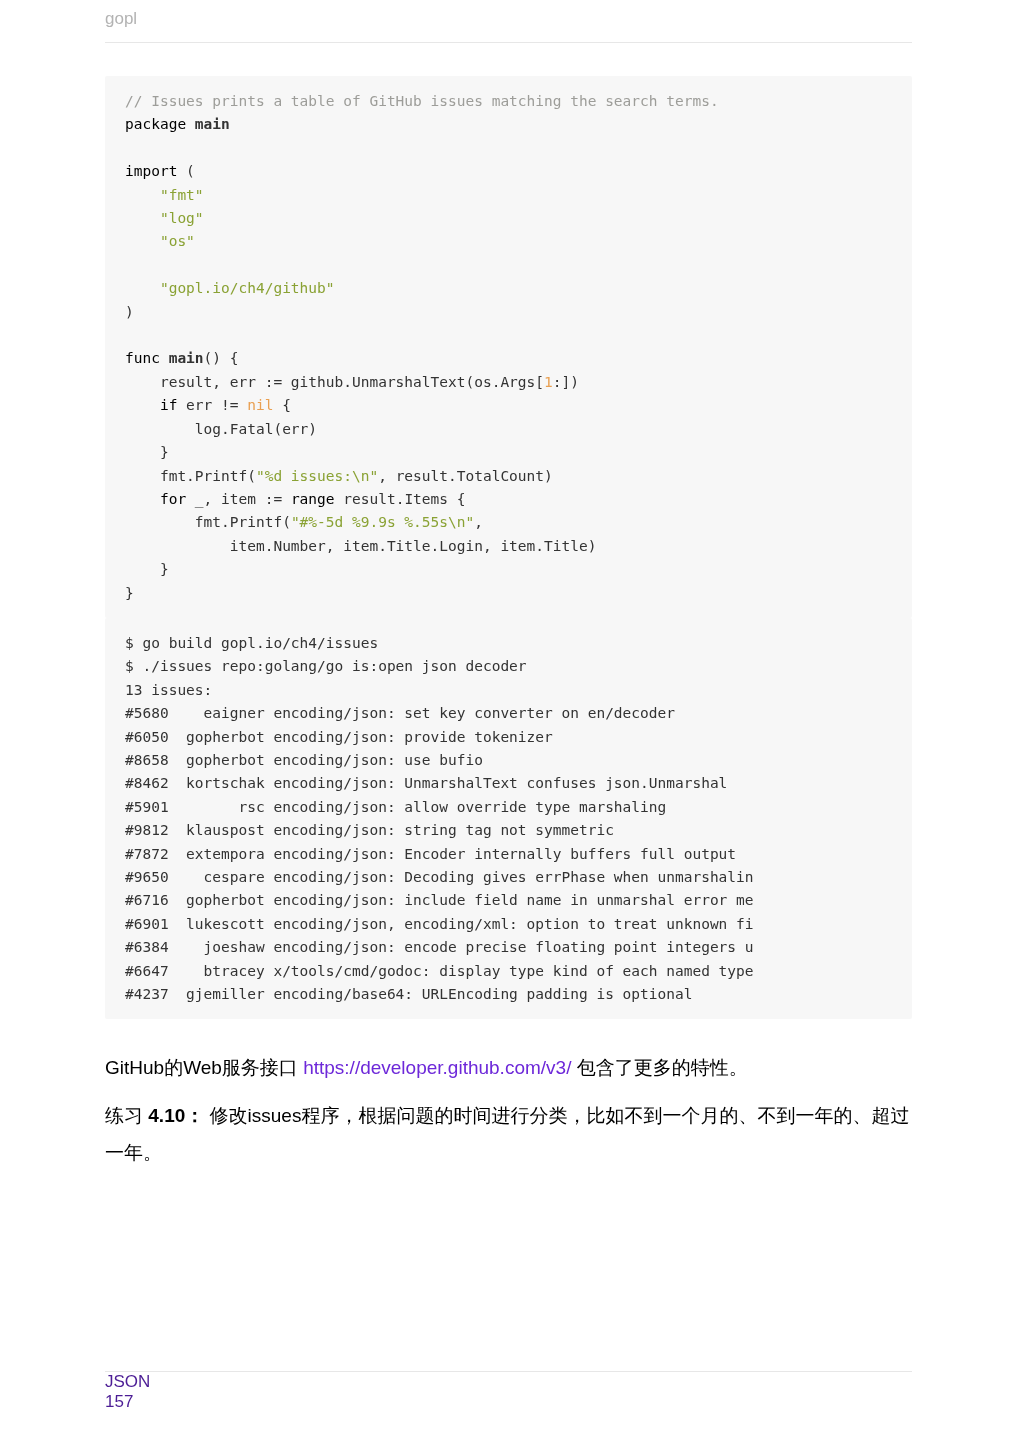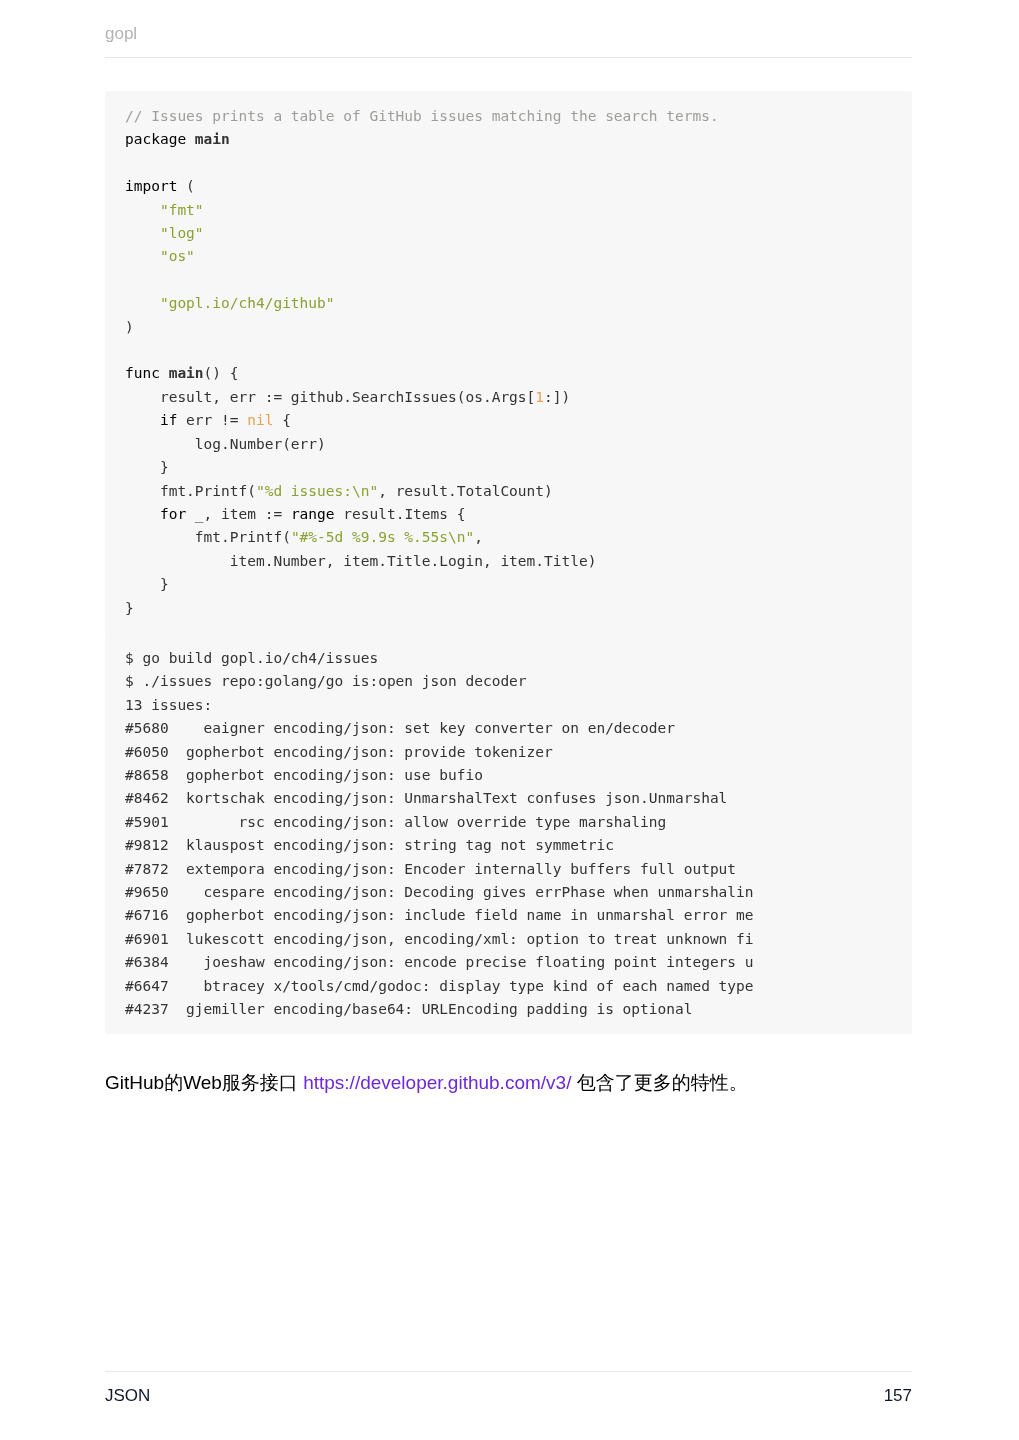--- a/index.html
+++ b/index.html
@@ -11,21 +11,21 @@
     position: relative;
     font-family: "Liberation Sans", sans-serif;
     color: #333333;
     overflow: hidden;
   }
   .page {
     padding: 0 107px 0 105px;
   }
   
   .page-header {
-    padding-top: 24px;
+    padding-top: 9px;
     padding-bottom: 13px;
     border-bottom: 1px solid #e7e7e7;
   }
   .site-title {
     font-size: 17px;
     color: #b3b3b3;
   }
   
   .code-block {
     background: #f7f7f7;
@@ -62,25 +62,25 @@
     text-decoration: none;
   }
   .ex-number { font-weight: bold; }
   
   .page-footer {
     position: absolute;
     left: 105px;
     right: 107px;
     top: 1371px;
     border-top: 1px solid #e7e7e7;
-    padding-top: 14px;
     display: flex;
     justify-content: space-between;
     font-size: 17px;
-    color: #0f172a;
+    color: #4c1d95;
+    flex-direction: column;
   }
 </style>
 </head>
 <body>
 
 <div class="page">
 
   <header class="page-header">
     <div class="site-title">gopl</div>
   </header>
@@ -92,23 +92,23 @@
 
 <span class="tok-kw">import</span><span class="tok-p"> (</span>
 <span class="tok-p">    </span><span class="tok-str">"fmt"</span>
 <span class="tok-p">    </span><span class="tok-str">"log"</span>
 <span class="tok-p">    </span><span class="tok-str">"os"</span>
 
 <span class="tok-p">    </span><span class="tok-str">"gopl.io/ch4/github"</span>
 <span class="tok-p">)</span>
 
 <span class="tok-kw">func</span><span class="tok-p"> </span><span class="tok-fn">main</span><span class="tok-p">() {</span>
-<span class="tok-p">    result, err := github.SearchIssues(os.Args[</span><span class="tok-num">1</span><span class="tok-p">:])</span>
+<span class="tok-p">    result, err := github.UnmarshalText(os.Args[</span><span class="tok-num">1</span><span class="tok-p">:])</span>
 <span class="tok-p">    </span><span class="tok-kw">if</span><span class="tok-p"> err != </span><span class="tok-num">nil</span><span class="tok-p"> {</span>
-<span class="tok-p">        log.Number(err)</span>
+<span class="tok-p">        log.Fatal(err)</span>
 <span class="tok-p">    }</span>
 <span class="tok-p">    fmt.Printf(</span><span class="tok-str">"%d issues:\n"</span><span class="tok-p">, result.TotalCount)</span>
 <span class="tok-p">    </span><span class="tok-kw">for</span><span class="tok-p"> _, item := </span><span class="tok-kw">range</span><span class="tok-p"> result.Items {</span>
 <span class="tok-p">        fmt.Printf(</span><span class="tok-str">"#%-5d %9.9s %.55s\n"</span><span class="tok-p">,</span>
 <span class="tok-p">            item.Number, item.Title.Login, item.Title)</span>
 <span class="tok-p">    }</span>
 <span class="tok-p">}</span></pre>
 
 
     <pre class="code-block" id="code2">$ go build gopl.io/ch4/issues
@@ -123,20 +123,21 @@
 #7872  extempora encoding/json: Encoder internally buffers full output
 #9650    cespare encoding/json: Decoding gives errPhase when unmarshalin
 #6716  gopherbot encoding/json: include field name in unmarshal error me
 #6901  lukescott encoding/json, encoding/xml: option to treat unknown fi
 #6384    joeshaw encoding/json: encode precise floating point integers u
 #6647    btracey x/tools/cmd/godoc: display type kind of each named type
 #4237  gjemiller encoding/base64: URLEncoding padding is optional</pre>
 
     <p class="cn para-link"><span>GitHub的Web服务接口 </span><a class="link" href="#">https://developer.github.com/v3/</a><span> 包含了更多的特性。</span></p>
 
+    <p class="cn para-exercise"><span>练习 </span><span class="ex-number">4.10：</span><span> 修改issues程序，根据问题的时间进行分类，比如不到一个月的、不到一年的、超过一年。</span></p>
 
   </main>
 
   <footer class="page-footer">
     <span>JSON</span>
     <span>157</span>
   </footer>
 
 </div>
 

